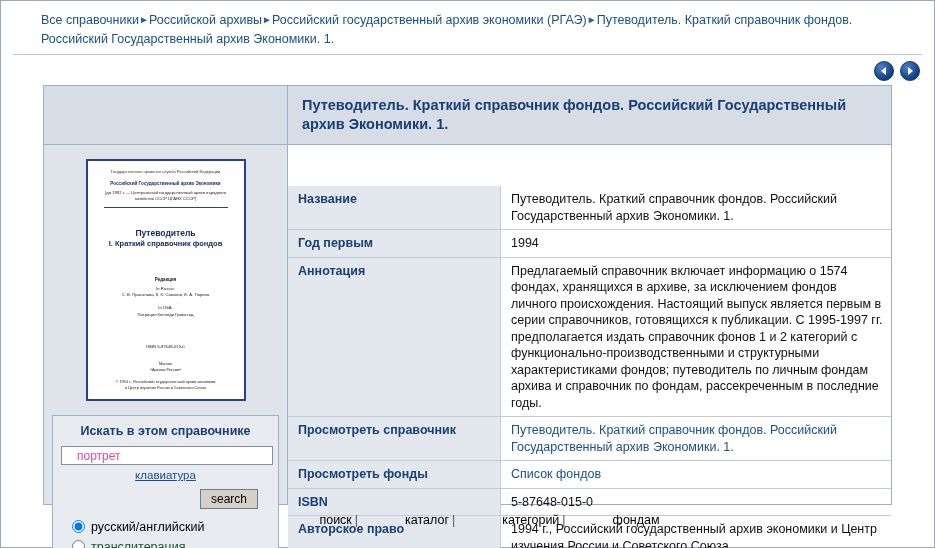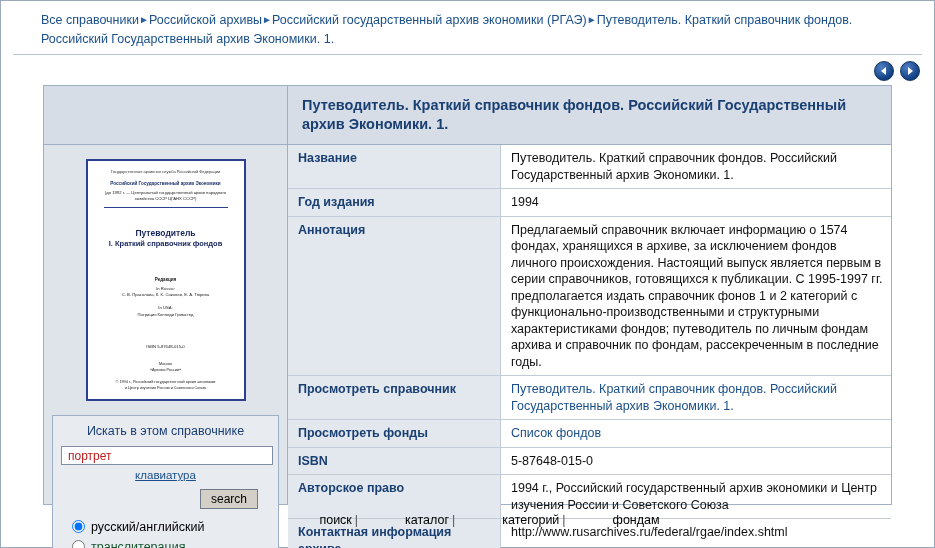--- a/index.html
+++ b/index.html
@@ -162,32 +162,32 @@
     margin: 6px 8px 0 8px;
     border: 1px solid #9fb0c6;
     background: #e8ebf0;
     padding: 6px 8px 10px 8px;
     text-align: center;
     flex: 1 1 auto;
   }
   .searchbox h3 {
     margin: 2px 0 8px 0;
     font-size: 12.5px;
-    font-weight: normal;
+    font-weight: bold;
     color: #1a3f72;
   }
   .search-input {
     width: 212px;
     height: 19px;
     box-sizing: border-box;
     border: 1px solid #7f8fa4;
     font-size: 12px;
-    padding: 1px 6px;
+    padding: 1px 15px;
     font-family: "Liberation Sans", sans-serif;
-    color: #b91c1c;
+    color: #ec4899;
     background: #ffffff;
   }
   .kbd-link {
     display: block;
     margin: 4px 0 0 0;
     font-size: 11.5px;
     color: #1a4f8a;
     text-decoration: underline;
     cursor: pointer;
   }
@@ -216,20 +216,21 @@
     color: #000;
   }
   .radio-row .lnk { color: #14532d; text-decoration: underline; }
   .radio-row input { vertical-align: -2px; margin-right: 6px; }
 
   
   .fields {
     flex: 1;
     min-width: 0;
     background: #ffffff;
+    margin-top: 41px;
   }
   table.kv {
     width: 100%;
     border-collapse: collapse;
     table-layout: fixed;
   }
   table.kv td {
     border-bottom: 1px solid #c3cbd6;
     padding: 5px 8px 5px 10px;
     vertical-align: top;
@@ -325,21 +326,21 @@
       </div>
 
       <div class="fields">
         <table class="kv">
           <tbody>
             <tr>
               <td class="k">Название</td>
               <td class="v plain">Путеводитель. Краткий справочник фондов. Российский Государственный архив Экономики. 1.</td>
             </tr>
             <tr>
-              <td class="k">Год издания</td>
+              <td class="k">Год первым</td>
               <td class="v plain">1994</td>
             </tr>
             <tr>
               <td class="k">Аннотация</td>
               <td class="v plain">Предлагаемый справочник включает информацию о 1574 фондах, хранящихся в архиве, за исключением фондов личного происхождения. Настоящий выпуск является первым в серии справочников, готовящихся к публикации. С 1995-1997 гг. предполагается издать справочник фонов 1 и 2 категорий с функционально-производственными и структурными характеристиками фондов; путеводитель по личным фондам архива и справочник по фондам, рассекреченным в последние годы.</td>
             </tr>
             <tr>
               <td class="k">Просмотреть справочник</td>
               <td class="v"><a href="#">Путеводитель. Краткий справочник фондов. Российский Государственный архив Экономики. 1.</a></td>
             </tr>

